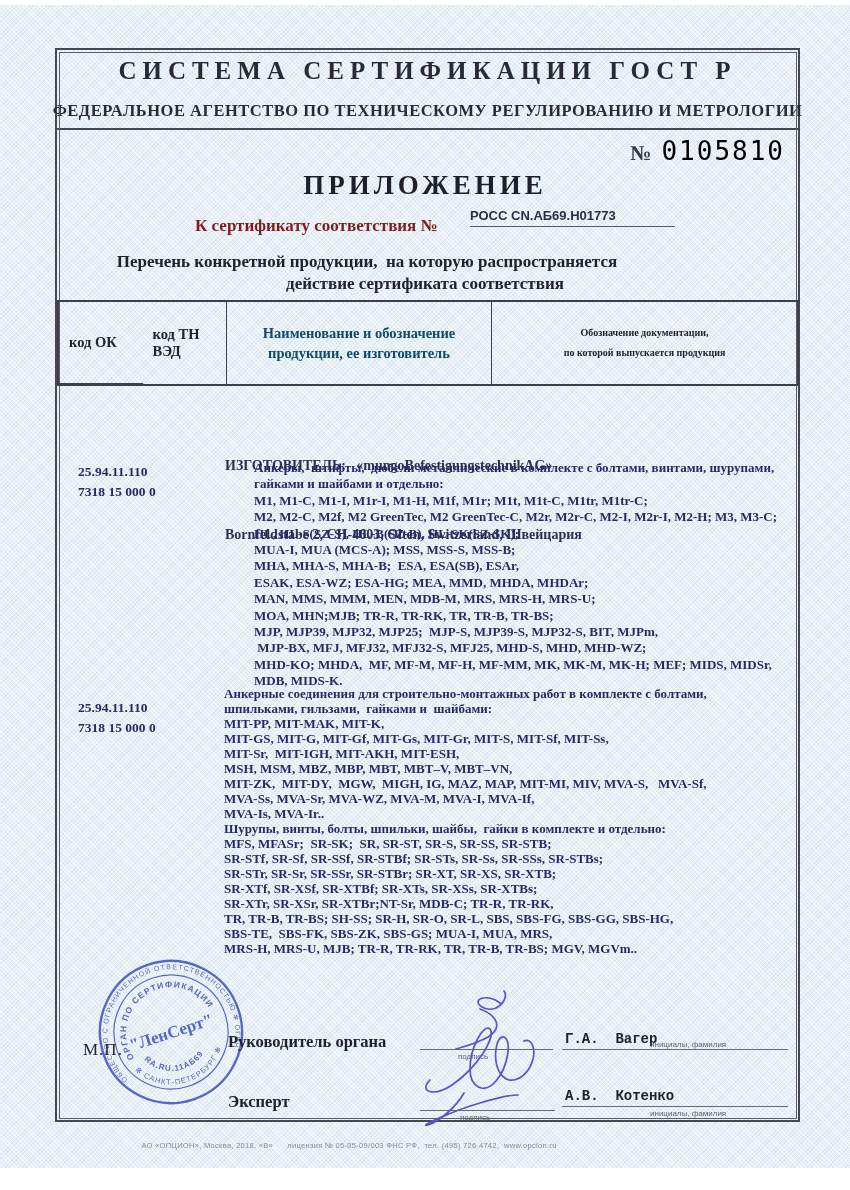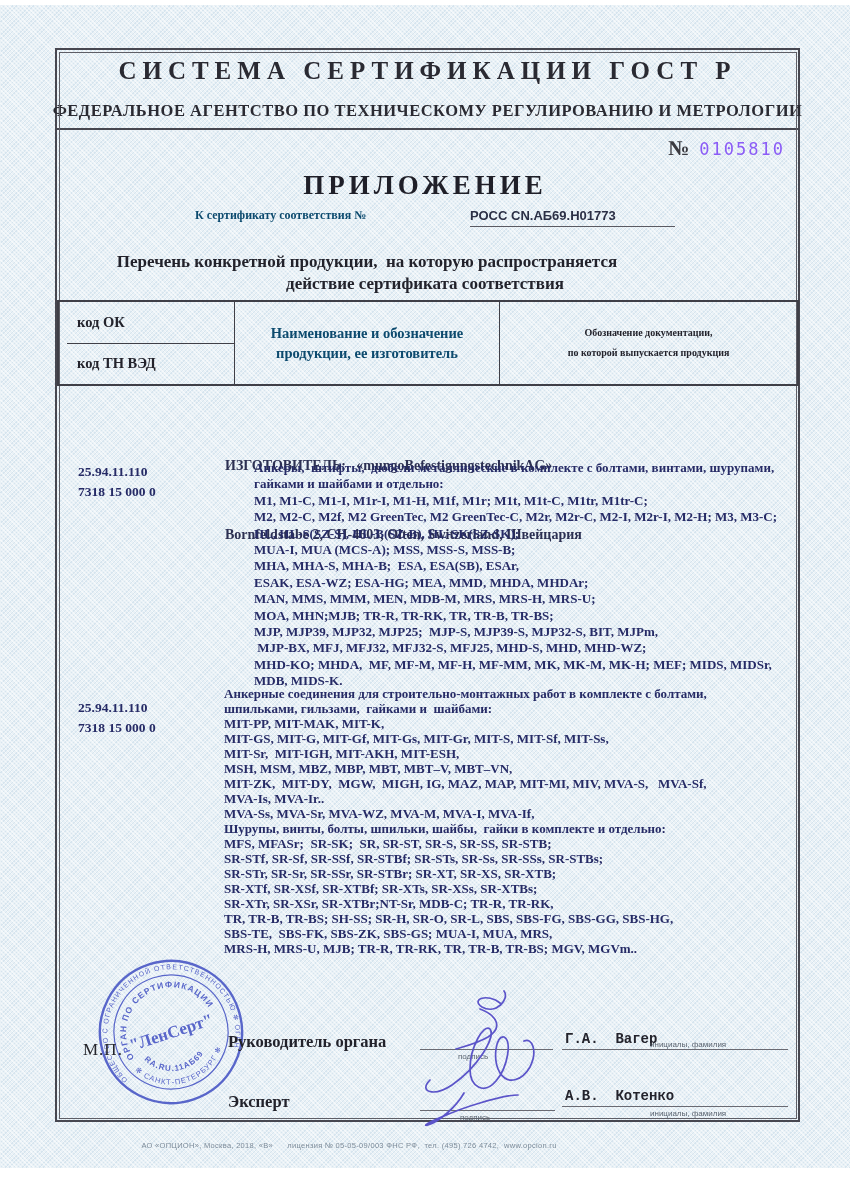--- a/index.html
+++ b/index.html
@@ -21,29 +21,29 @@
   }
   .frame::after{content:"";position:absolute;inset:1.5px;border:1px solid #5e5e66;pointer-events:none;}
   .header-band{
     left:0;top:0;width:100%;height:78px;border-bottom:2.5px solid #474750;
     display:flex;flex-direction:column;align-items:center;justify-content:center;gap:16px;
   }
   .h1{font-size:25px;font-weight:bold;letter-spacing:6px;color:#2a2a32;white-space:nowrap;}
   .h2{font-size:16.5px;font-weight:bold;letter-spacing:.5px;color:#2a2a32;white-space:nowrap;}
   .doc-number{left:560px;top:136px;width:225px;text-align:right;white-space:nowrap;}
   .doc-number .nsign{font-size:21px;font-weight:bold;color:#3a3a40;margin-right:10px;}
-  .doc-number .nval{font-family:"DejaVu Sans Mono","Liberation Mono",monospace;font-size:17px;color:#8b5cf6;letter-spacing:2px;text-align:right;}
+  .doc-number .nval{font-family:"DejaVu Sans Mono","Liberation Mono",monospace;font-size:26px;color:#000000;letter-spacing:2px;text-align:right;}
   .title{left:0;top:170px;width:850px;text-align:center;font-size:27px;font-weight:bold;letter-spacing:4px;color:#1f1f28;}
-  .certline-label{left:195px;top:208px;font-size:12px;font-weight:bold;color:#0c4a6e;}
+  .certline-label{left:195px;top:216px;font-size:17px;font-weight:bold;color:#7f1d1d;}
   .certline-value{left:470px;top:208px;width:205px;font-family:Liberation Sans, sans-serif;
     font-size:13px;font-weight:bold;color:#2b2f45;border-bottom:1px solid #5a5a62;padding-bottom:3px;white-space:pre;}
   .sub1{left:0;top:252px;width:734px;text-align:center;font-size:17px;font-weight:bold;color:#22222b;white-space:pre;}
   .sub2{left:0;top:274px;width:850px;text-align:center;font-size:17px;font-weight:bold;color:#22222b;}
   .thead{left:57px;top:300px;width:738px;height:82px;border:2px solid #3f3f47;display:flex;}
-  .thead .c1{width:167px;border-right:1.5px solid #3f3f47;display:flex;flex-direction:column;padding-left:8px;}
+  .thead .c1{width:167px;border-right:1.5px solid #3f3f47;display:flex;flex-direction:row;}
   .thead .c1 .half{flex:1;display:flex;align-items:center;padding-left:10px;font-size:14.5px;font-weight:bold;color:#23232c;}
   .thead .c1 .half.top{border-bottom:1.5px solid #3f3f47;}
   .thead .c2{width:264px;border-right:1.5px solid #3f3f47;display:flex;flex-direction:column;align-items:center;justify-content:center;
     font-size:14.5px;font-weight:bold;color:#0c4a6e;text-align:center;line-height:20px;}
   .thead .c3{flex:1;display:flex;flex-direction:column;align-items:center;justify-content:center;
     font-size:10px;font-weight:bold;color:#23232c;text-align:center;line-height:20px;}
   .manu{left:225px;top:408px;width:560px;font-size:14px;font-weight:bold;color:#2c3052;line-height:23px;white-space:pre;}
   .codes{font-size:13.5px;font-weight:bold;color:#262b66;white-space:pre;}
   .codes div{line-height:20px;}
   .codes1{left:78px;top:462px;}
@@ -127,22 +127,22 @@
 
 <div class="abs codes codes2"><div>25.94.11.110</div><div>7318 15 000 0</div></div>
 <div class="abs prod prod2">
     <div>Анкерные соединения для строительно-монтажных работ в комплекте с болтами,</div>
     <div>шпильками, гильзами,  гайками и  шайбами:</div>
     <div>MIT-PP, MIT-MAK, MIT-K,</div>
     <div>MIT-GS, MIT-G, MIT-Gf, MIT-Gs, MIT-Gr, MIT-S, MIT-Sf, MIT-Ss,</div>
     <div>MIT-Sr,  MIT-IGH, MIT-AKH, MIT-ESH,</div>
     <div>MSH, MSM, MBZ, MBP, MBT, MBT–V, MBT–VN,</div>
     <div>MIT-ZK,  MIT-DY,  MGW,  MIGH, IG, MAZ, MAP, MIT-MI, MIV, MVA-S,   MVA-Sf,</div>
+    <div>MVA-Ss, MVA-Sr, MVA-WZ, MVA-M, MVA-I, MVA-If,</div>
     <div>MVA-Is, MVA-Ir..</div>
-    <div>MVA-Ss, MVA-Sr, MVA-WZ, MVA-M, MVA-I, MVA-If,</div>
     <div>Шурупы, винты, болты, шпильки, шайбы,  гайки в комплекте и отдельно:</div>
     <div>MFS, MFASr;  SR-SK;  SR, SR-ST, SR-S, SR-SS, SR-STB;</div>
     <div>SR-STf, SR-Sf, SR-SSf, SR-STBf; SR-STs, SR-Ss, SR-SSs, SR-STBs;</div>
     <div>SR-STr, SR-Sr, SR-SSr, SR-STBr; SR-XT, SR-XS, SR-XTB;</div>
     <div>SR-XTf, SR-XSf, SR-XTBf; SR-XTs, SR-XSs, SR-XTBs;</div>
     <div>SR-XTr, SR-XSr, SR-XTBr;NT-Sr, MDB-C; TR-R, TR-RK,</div>
     <div>TR, TR-B, TR-BS; SH-SS; SR-H, SR-O, SR-L, SBS, SBS-FG, SBS-GG, SBS-HG,</div>
     <div>SBS-TE,  SBS-FK, SBS-ZK, SBS-GS; MUA-I, MUA, MRS,</div>
     <div>MRS-H, MRS-U, MJB; TR-R, TR-RK, TR, TR-B, TR-BS; MGV, MGVm..</div>
   </div>

